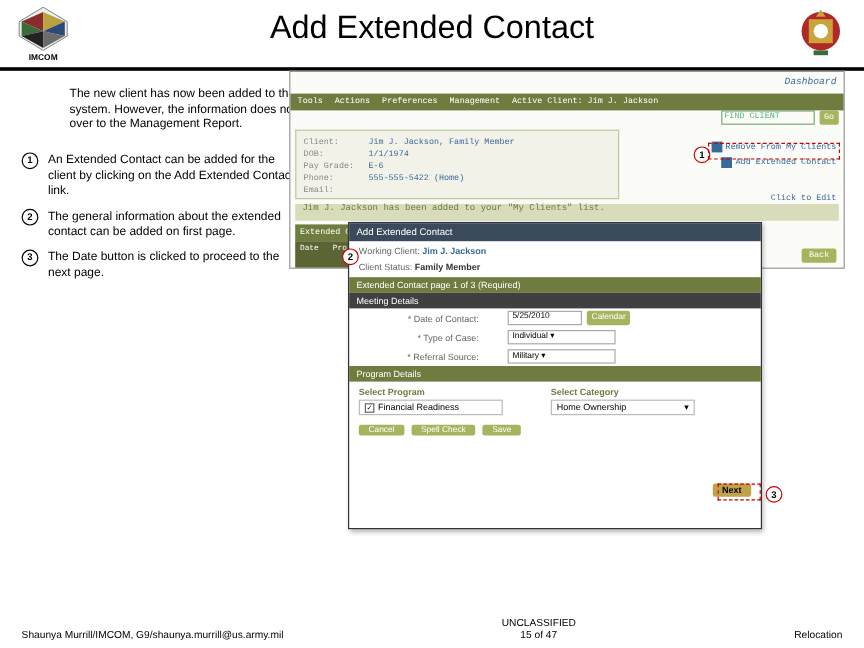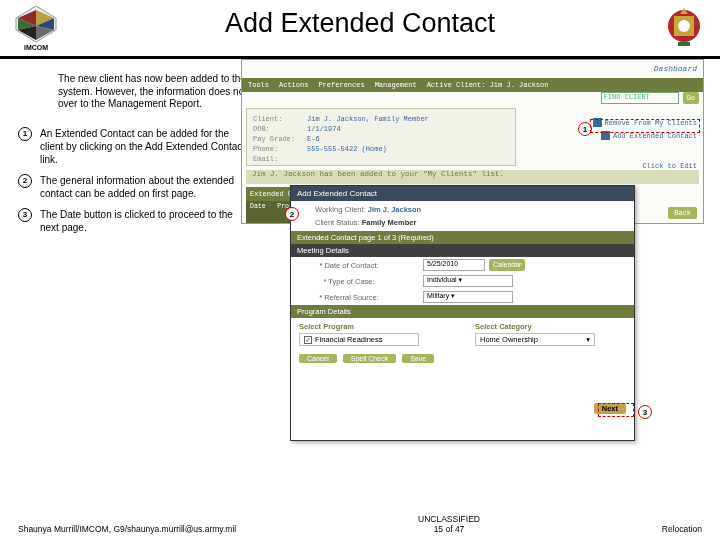--- a/index.html
+++ b/index.html
@@ -29,28 +29,28 @@
   .side-links { position: absolute; top: 58px; right: 6px; font-size: 7px; text-align: right; color: #3a6a9a; }
   .side-links div { margin-bottom: 4px; display: flex; align-items: center; justify-content: flex-end; gap: 3px; }
   .side-links .mini-ic { width: 9px; height: 9px; background: #3a6a9a; display: inline-block; }
   .added-bar { position: absolute; top: 110px; left: 4px; right: 4px; height: 14px; background: #d8dcbb; color: #6f7c3f; font-size: 7.5px; display: flex; align-items: flex-start; padding: 0 6px; justify-content: space-between; }
   .ext-strip { position: absolute; top: 127px; left: 4px; width: 90px; height: 14px; background: #6f7c3f; color: #fff; font-size: 7px; display: flex; align-items: center; padding: 0 4px; }
   .sub-strip { position: absolute; top: 141px; left: 4px; width: 90px; height: 22px; background: #5a6533; color: #fff; font-size: 6.5px; padding: 2px 4px; }
   .back-btn { position: absolute; bottom: 4px; right: 6px; background: #a4b55e; color: #fff; font-size: 7px; padding: 0 6px; height: 12px; line-height: 12px; border-radius: 2px; }
   .screenshot-popup { position: absolute; left: 290px; top: 126px; width: 345px; height: 256px; border: 1px solid #333; background: #fff; font-size: 8px; box-shadow: 2px 2px 4px rgba(0,0,0,.3); }
   .popup-title { background: #3b4a5a; color: #fff; padding: 3px 6px; font-size: 8px; }
   .popup-sect { padding: 4px 8px; font-size: 7.5px; color: #333; }
-  .popup-label { color: #666; margin-left: 16px; }
+  .popup-label { color: #666; }
   .popup-val { color: #3a6a9a; font-weight: bold; }
   .sect-hdr { background: #6f7c3f; color: #fff; padding: 2px 6px; font-size: 7.5px; }
   .form-row { display: flex; align-items: center; padding: 2px 8px; font-size: 7.5px; }
-  .form-row .flab { width: 100px; text-align: center; color: #666; margin-right: 24px; }
+  .form-row .flab { width: 100px; text-align: right; color: #666; margin-right: 24px; }
   .mini-input { border: 1px solid #aaa; height: 12px; padding: 0 3px; font-size: 7px; background: #fff; }
   .cal-btn { background: #a4b55e; color: #fff; font-size: 7px; padding: 0 4px; height: 12px; line-height: 12px; border-radius: 2px; margin-left: 4px; }
-  .prog-row { display: flex; padding: 4px 8px; gap: 56px; font-size: 7.5px; }
+  .prog-row { display: flex; padding: 4px 8px; gap: 40px; font-size: 7.5px; }
   .sel-col .sh { color: #6f7c3f; font-weight: bold; margin-bottom: 2px; }
   .sel-item { border: 1px solid #bbb; padding: 1px 4px; width: 120px; display: flex; align-items: center; justify-content: space-between; margin-top: 2px; }
   .check-sq { width: 8px; height: 8px; border: 1px solid #666; display: inline-flex; align-items: center; justify-content: center; font-size: 6px; margin-right: 3px; }
   .actions { display: flex; gap: 6px; padding: 4px 8px; justify-content: flex-start; }
   .actions .ab { background: #a4b55e; color: #fff; font-size: 7px; padding: 1px 8px; border-radius: 2px; }
   .next-btn { position: absolute; right: 8px; bottom: 26px; background: #bfa24a; color: #000; font-size: 7.5px; padding: 1px 8px; border-radius: 2px; font-weight: bold; }
   .callout { position: absolute; width: 14px; height: 14px; border: 1.4px solid #c00; border-radius: 50%; font-size: 8px; display: flex; align-items: center; justify-content: center; font-weight: bold; background: #fff; color: #000; }
   .dash-box { position: absolute; border: 1.5px dashed #c00; }
   .footer { position: absolute; bottom: 6px; left: 0; width: 720px; display: flex; justify-content: space-between; align-items: flex-end; font-size: 8.5px; padding: 0 18px; }
   .footer .center { text-align: center; }

